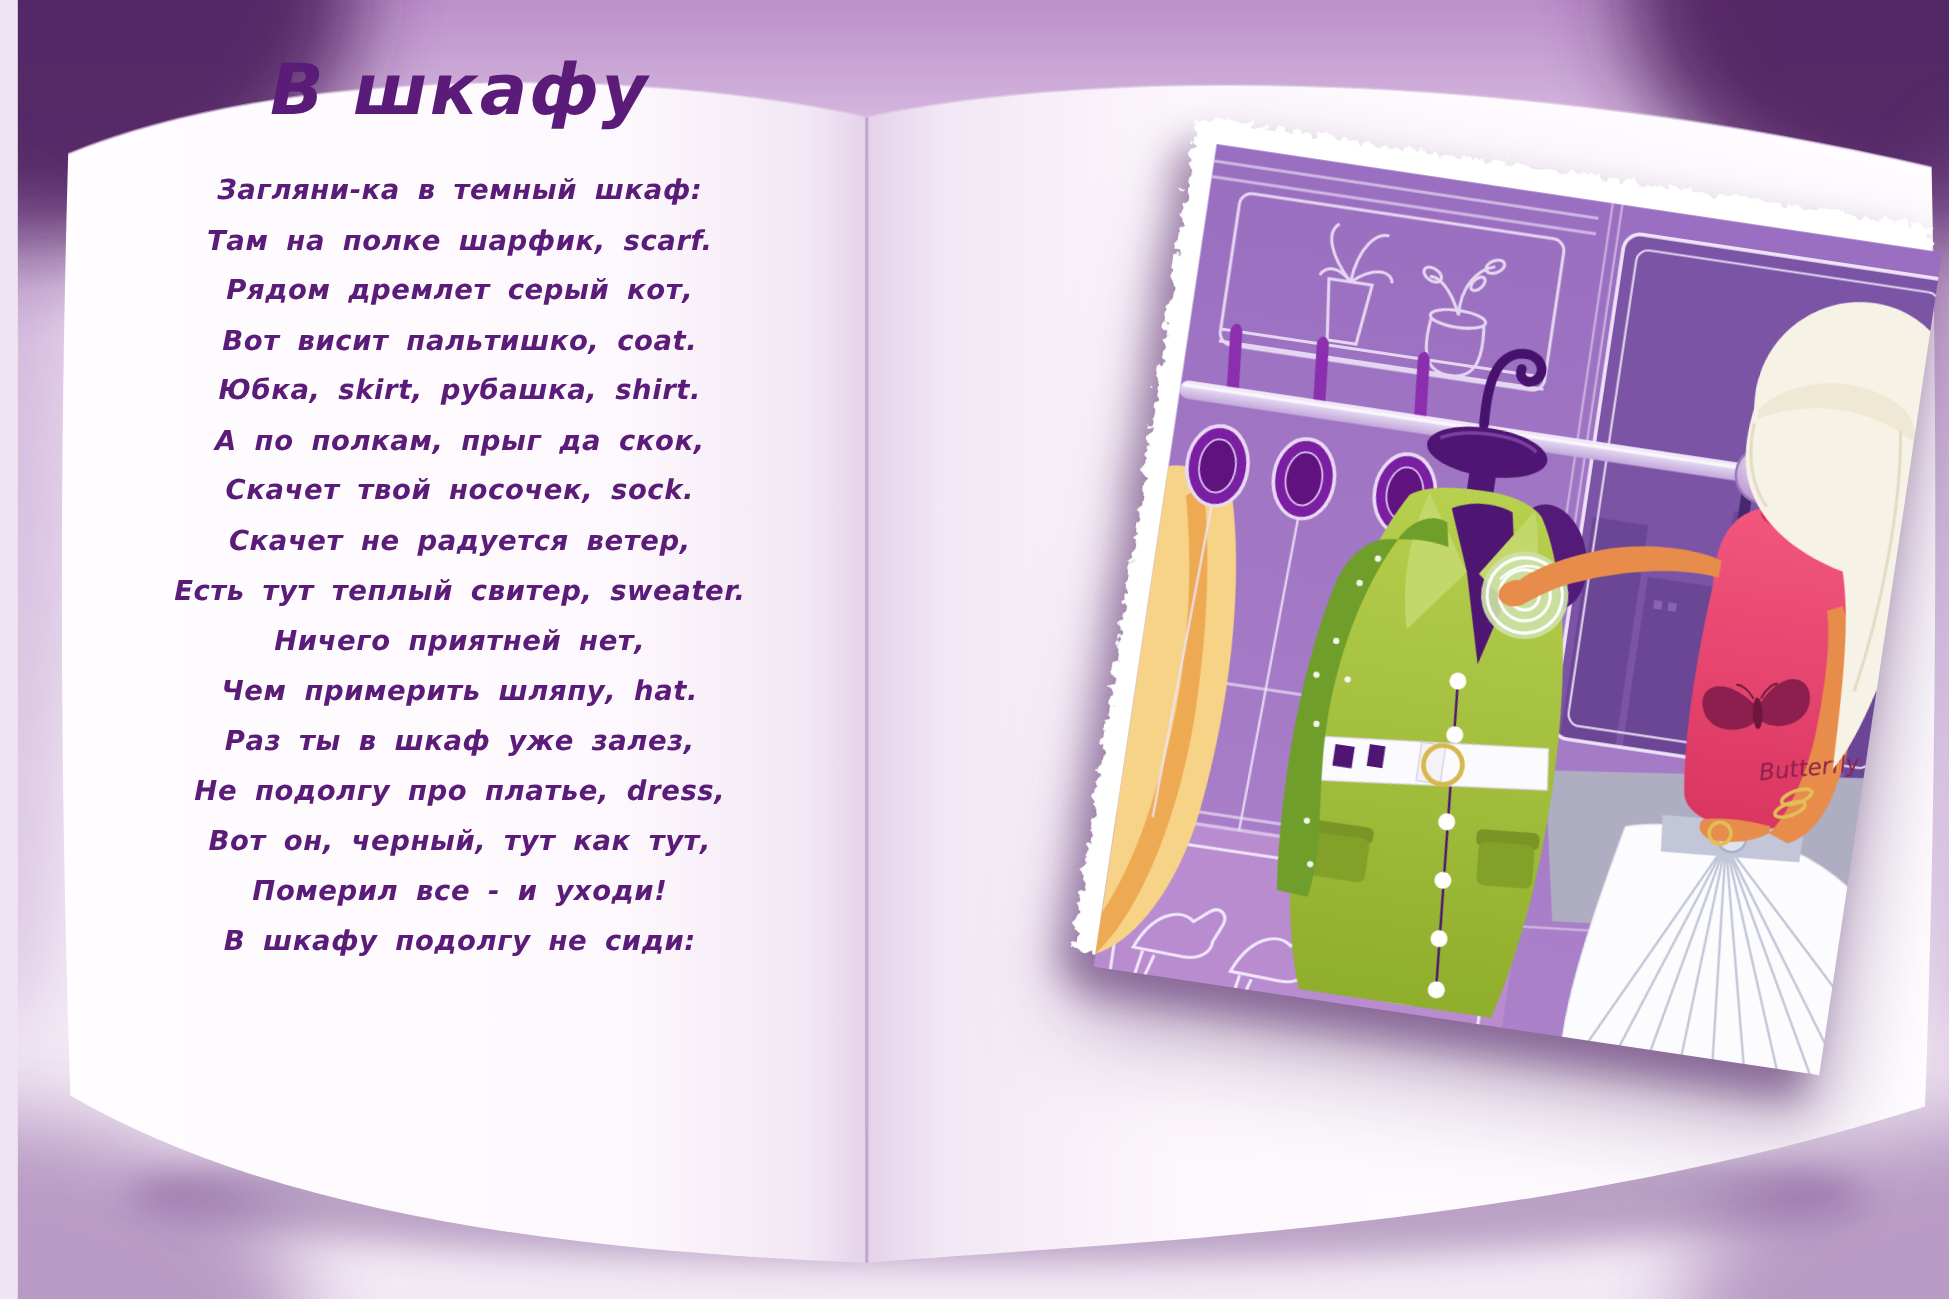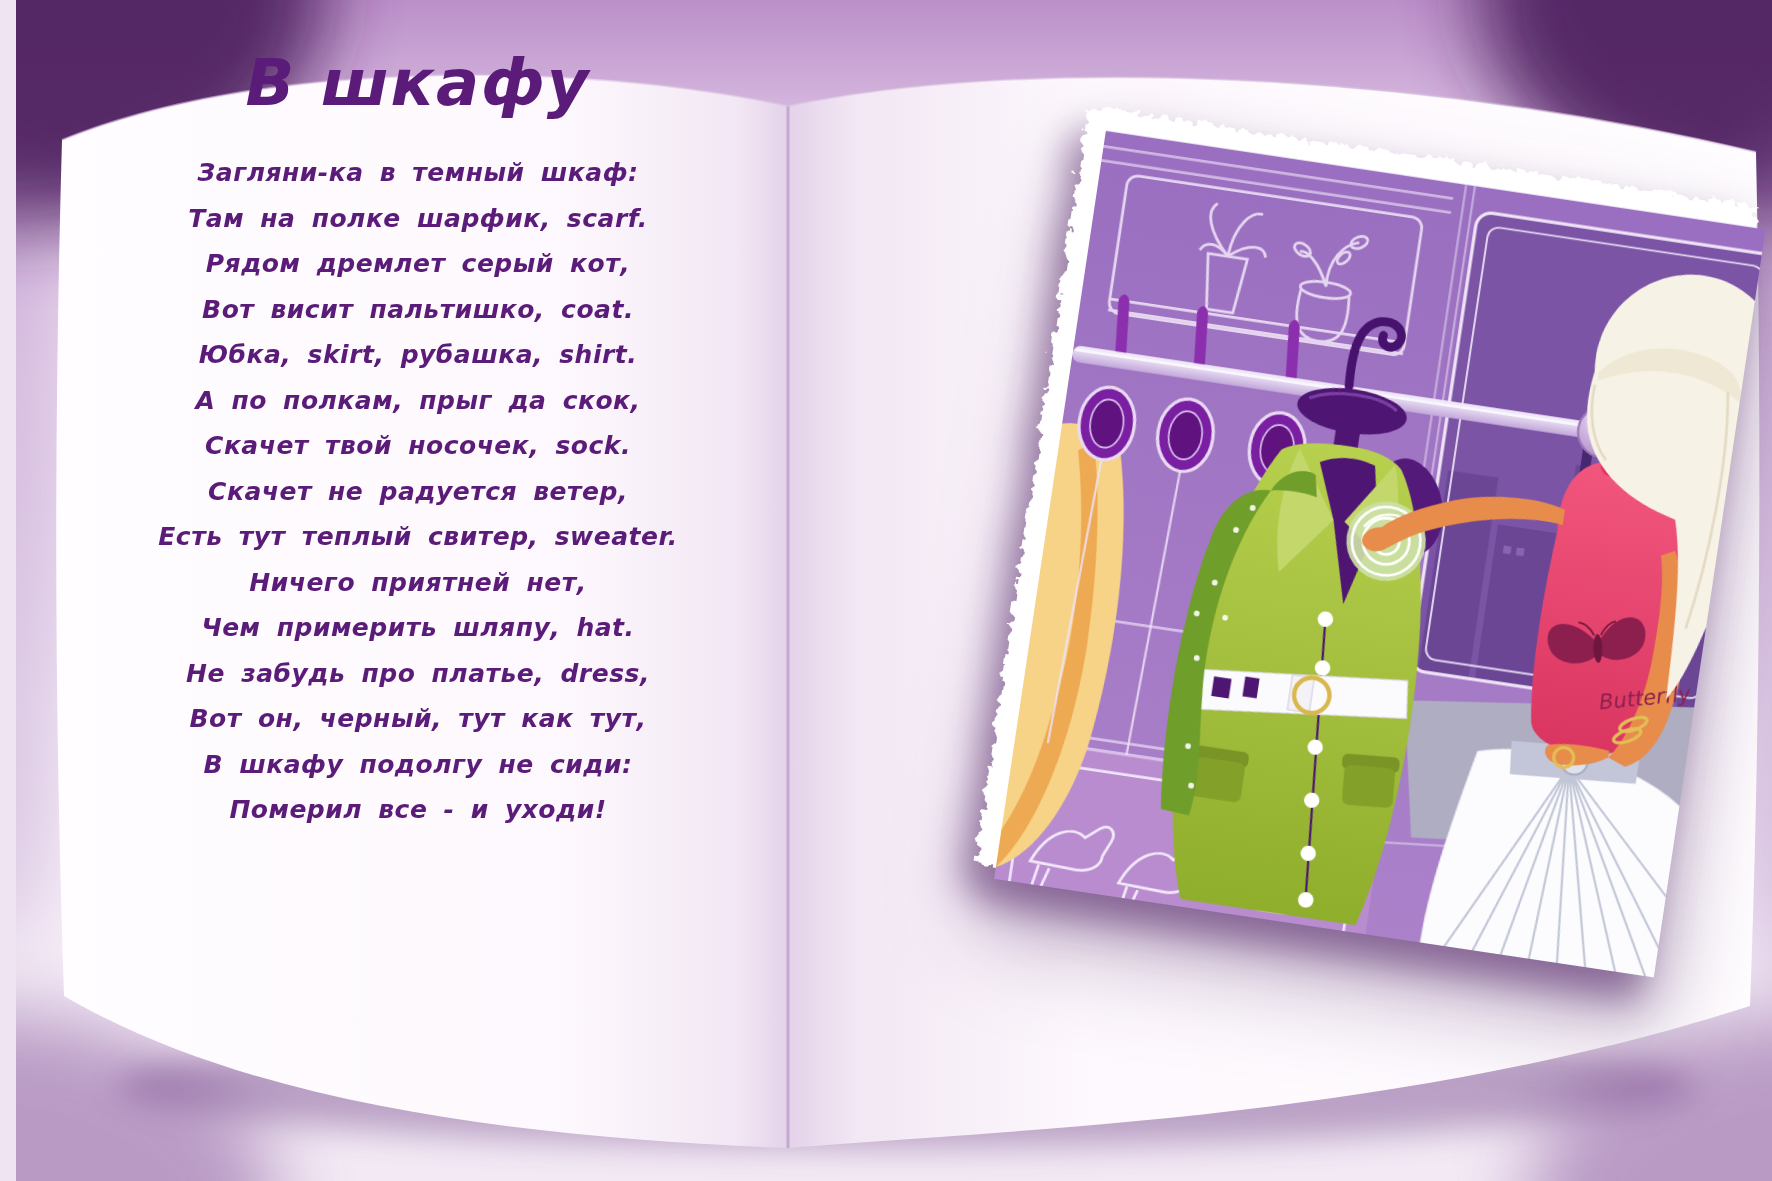--- a/index.html
+++ b/index.html
@@ -73,24 +73,25 @@
     <div class="line">Там на полке шарфик, scarf.</div>
     <div class="line">Рядом дремлет серый кот,</div>
     <div class="line">Вот висит пальтишко, coat.</div>
     <div class="line">Юбка, skirt, рубашка, shirt.</div>
     <div class="line">А по полкам, прыг да скок,</div>
     <div class="line">Скачет твой носочек, sock.</div>
     <div class="line">Скачет не радуется ветер,</div>
     <div class="line">Есть тут теплый свитер, sweater.</div>
     <div class="line">Ничего приятней нет,</div>
     <div class="line">Чем примерить шляпу, hat.</div>
-    <div class="line">Не забудь про платье, dress,</div>
+    <div class="line">Раз ты в шкаф уже залез,</div>
+    <div class="line">Не подолгу про платье, dress,</div>
     <div class="line">Вот он, черный, тут как тут,</div>
+    <div class="line">Померил все - и уходи!</div>
     <div class="line">В шкафу подолгу не сиди:</div>
-    <div class="line">Померил все - и уходи!</div>
   </div>
 
   <div class="polaroid">
     <svg viewBox="0 0 700 790">
       <defs>
         <filter id="rough" x="-6%" y="-6%" width="112%" height="112%">
           <feTurbulence type="fractalNoise" baseFrequency="0.12" numOctaves="2" seed="8" result="n"></feTurbulence>
           <feDisplacementMap in="SourceGraphic" in2="n" scale="17"></feDisplacementMap>
         </filter>
         <linearGradient id="illBg" x1="0" y1="0" x2="0" y2="1">

